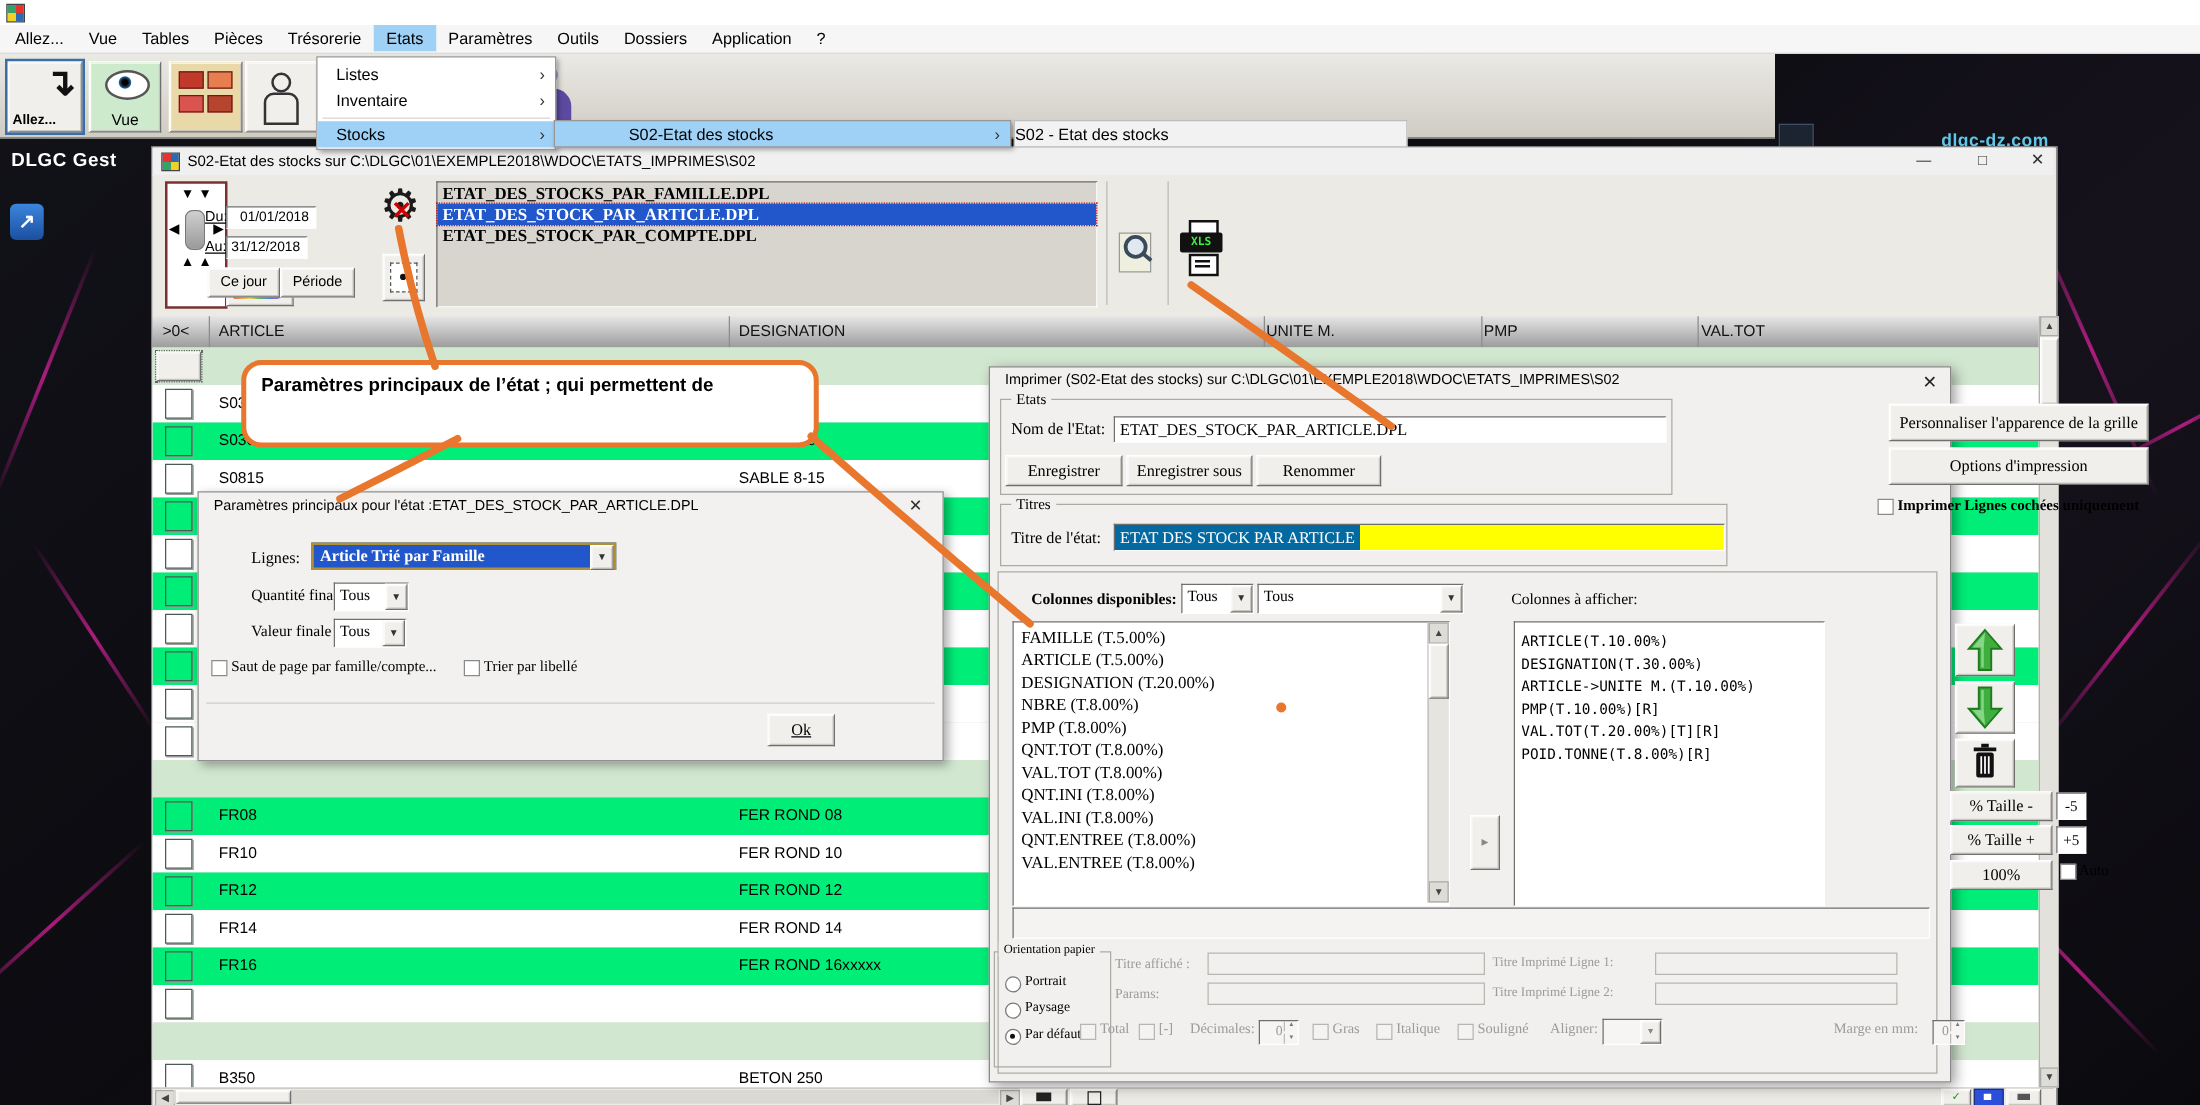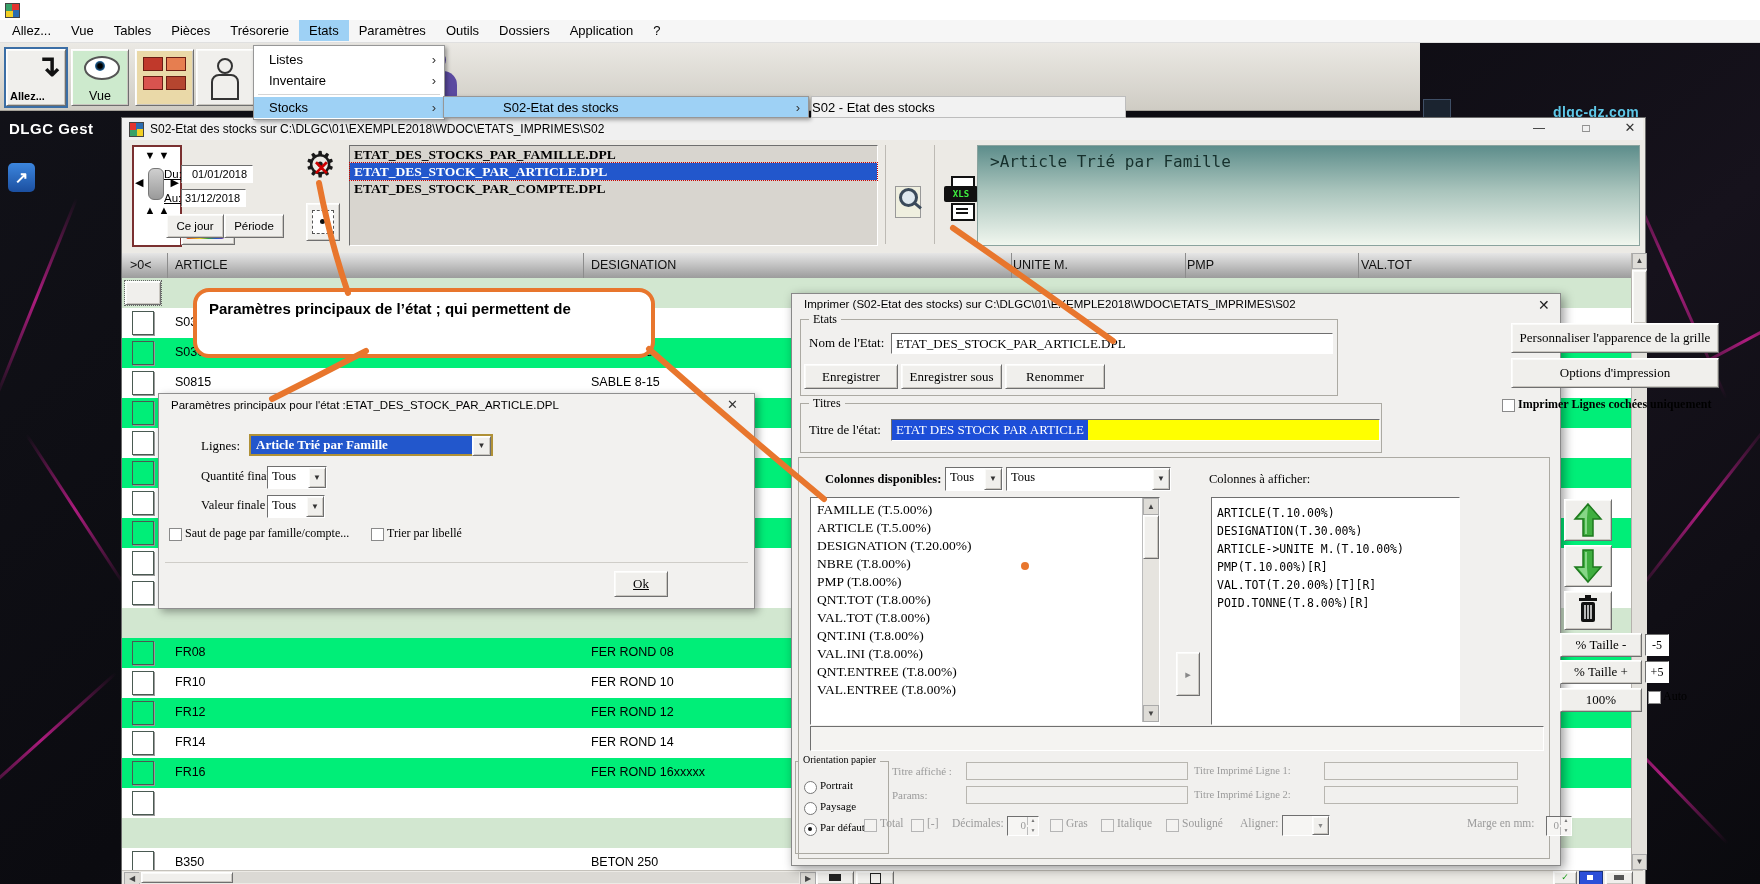--- a/index.html
+++ b/index.html
@@ -160,23 +160,20 @@
 
     <div class="abs" style="left:820px;top:36px;width:40px;height:56px">
       <span style="position:absolute;left:9px;top:0;width:20px;height:10px;background:#fff;border:2px solid #111"></span>
       <span style="position:absolute;left:2px;top:10px;width:34px;height:16px;background:#111;border-radius:2px;color:#3ef03e;font-family:'DejaVu Sans Mono',monospace;font-weight:bold;font-size:9px;text-align:center;line-height:16px">XLS</span>
       <span style="position:absolute;left:9px;top:27px;width:20px;height:14px;background:#fff;border:2px solid #111">
         <span style="position:absolute;left:3px;top:3px;width:12px;height:2px;background:#111"></span>
         <span style="position:absolute;left:3px;top:7px;width:12px;height:2px;background:#111"></span>
       </span>
     </div>
 
-    <div class="abs" style="left:855px;top:5px;width:661px;height:99px;background:linear-gradient(180deg,#5d8d8b 0%,#a9c4bc 45%,#f0f6ee 100%);border:1px solid #8aa39e">
-      <span class="mono" style="position:absolute;left:12px;top:6px;font-size:16px;color:#16302c">&gt;Article Trié par Famille</span>
-    </div>
   </div>
 
   <div class="abs" style="left:0;top:135px;width:1509px;height:25px;background:linear-gradient(#e6e6e6,#9c9c9c);border-bottom:1px solid #777">
     <span class="hdrtxt" style="left:8px">&gt;0&lt;</span>
     <span class="hdrtxt" style="left:53px">ARTICLE</span>
     <span class="hdrtxt" style="left:469px">DESIGNATION</span>
     <span class="hdrtxt" style="left:891px">UNITE M.</span>
     <span class="hdrtxt" style="left:1065px">PMP</span>
     <span class="hdrtxt" style="left:1239px">VAL.TOT</span>
     <span class="vline" style="left:45px"></span>
@@ -374,21 +371,21 @@
 
   <div class="abs raised btn-serif" style="left:719px;top:29px;width:206px;height:28px;line-height:28px;left:719px">Personnaliser l'apparence de la grille</div>
   <div class="abs raised btn-serif" style="left:719px;top:64px;width:206px;height:28px;line-height:28px">Options d'impression</div>
   <span class="cbx" style="left:710px;top:105px"></span>
   <span class="abs serif" style="left:726px;top:103px;font-size:12px;font-weight:bold;white-space:nowrap">Imprimer Lignes cochées uniquement</span>
 
   <div class="abs groupbox" style="left:8px;top:109px;width:580px;height:48px">
     <span class="legend" style="font-size:12px">Titres</span>
     <span class="abs serif" style="left:8px;top:18px;font-size:13px">Titre de l'état:</span>
     <div class="abs sunken" style="left:90px;top:15px;width:487px;height:20px;background:#ffff00">
-      <span class="serif" style="position:absolute;left:0;top:0;height:20px;line-height:20px;padding:0 4px;background:#1d4ed8;color:#fff;font-size:13px;white-space:nowrap">ETAT DES STOCK PAR ARTICLE</span>
+      <span class="serif" style="position:absolute;left:0;top:0;height:20px;line-height:20px;padding:0 4px;background:#0369a1;color:#fff;font-size:13px;white-space:nowrap">ETAT DES STOCK PAR ARTICLE</span>
     </div>
   </div>
 
   <div class="abs groupbox" style="left:6px;top:163px;width:750px;height:400px">
     <span class="abs serif" style="left:26px;top:14px;font-size:12.5px;font-weight:bold">Colonnes disponibles:</span>
     <div class="abs sunken" style="left:146px;top:9px;width:56px;height:22px">
       <span class="serif" style="position:absolute;left:4px;top:2px;font-size:12.5px">Tous</span>
       <span class="raised" style="position:absolute;right:0;top:0;width:16px;height:20px;text-align:center;font-size:8px;line-height:20px;color:#333">▼</span>
     </div>
     <div class="abs sunken" style="left:207px;top:9px;width:163px;height:22px">

